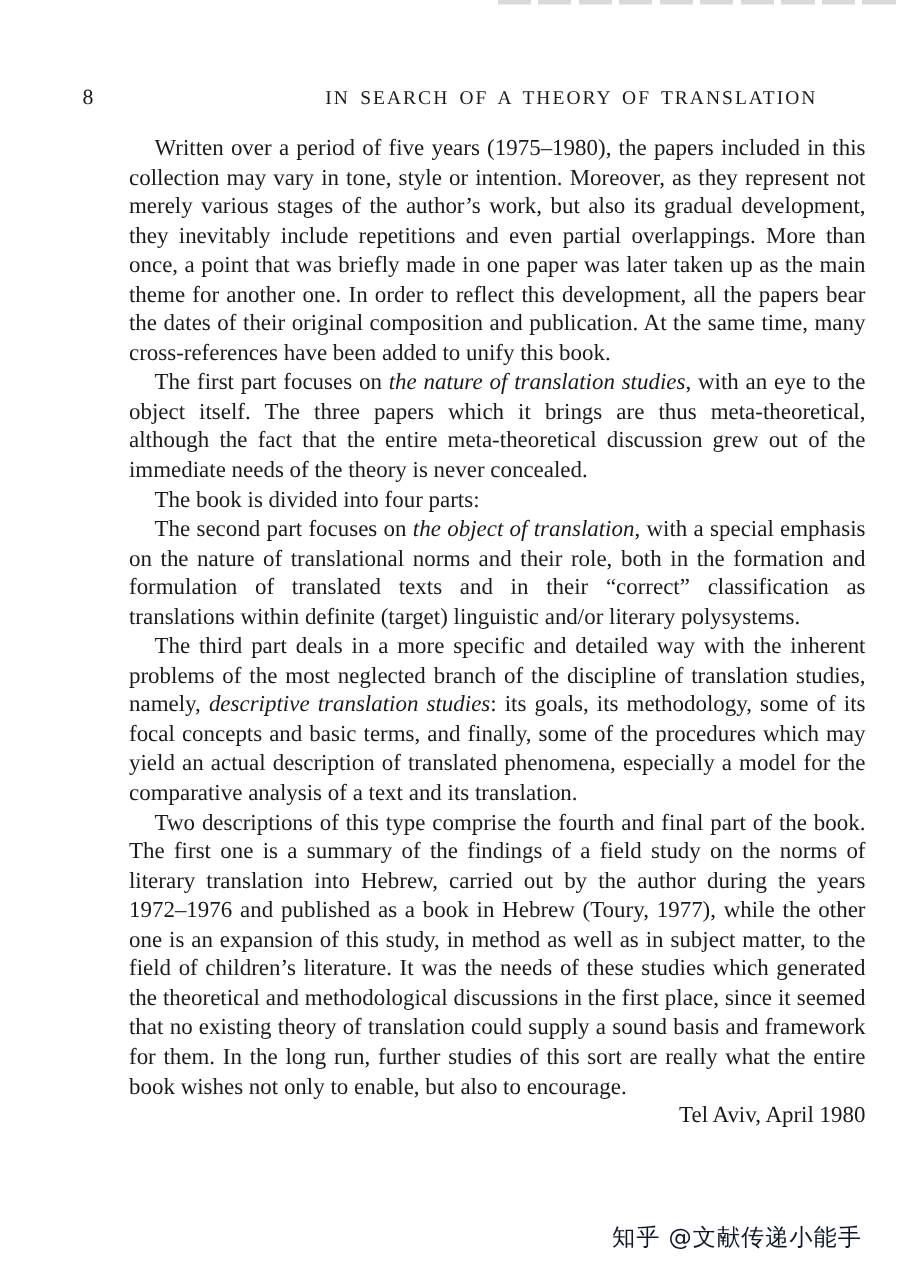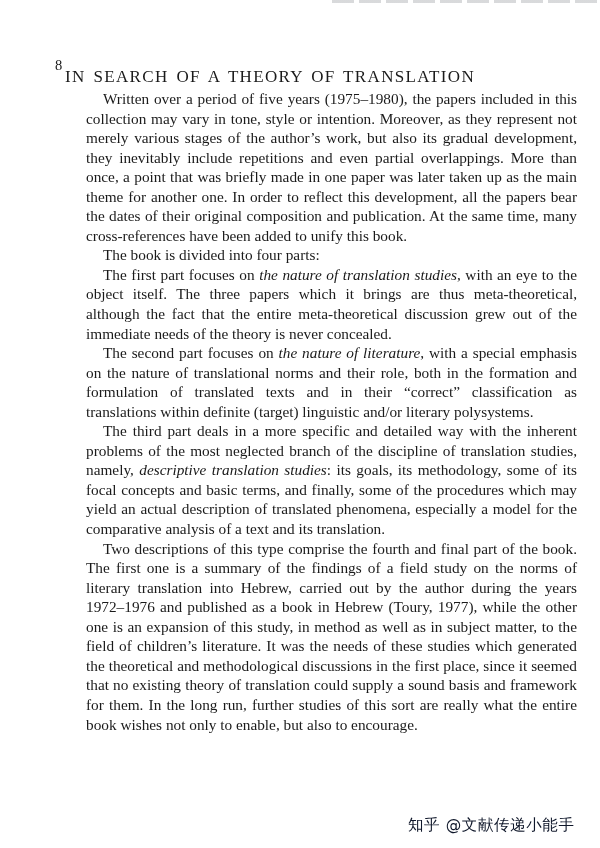--- a/index.html
+++ b/index.html
@@ -51,23 +51,23 @@
     left: 0px;
     top: 0px;
     font-size: 14.5px;
     line-height: 20px;
     letter-spacing: 0.2px;
   }
   .head-title {
     position: absolute;
     left: 0;
     right: 0;
-    top: 12px;
-    text-align: left;
-    font-size: 17px;
+    top: 0px;
+    text-align: right;
+    font-size: 13px;
     line-height: 20px;
     letter-spacing: 1.35px;
     word-spacing: 2.2px;
     padding-left: 10px;
   }
 
   
   .textblock {
     position: absolute;
     left: 55px;
@@ -124,22 +124,23 @@
 
   <div class="scan-edge"></div>
 
   <div class="running-head">
     <span class="folio">8</span>
     <span class="head-title">IN SEARCH OF A THEORY OF TRANSLATION</span>
   </div>
 
   <div class="textblock">
     <p>Written over a period of five years (1975–1980), the papers included in this collection may vary in tone, style or intention. Moreover, as they represent not merely various stages of the author’s work, but also its gradual development, they inevitably include repetitions and even partial overlappings. More than once, a point that was briefly made in one paper was later taken up as the main theme for another one. In order to reflect this development, all the papers bear the dates of their original composition and publication. At the same time, many cross-references have been added to unify this book.</p>
+    <p>The first part focuses on <em>the nature of translation studies</em>, with an eye to the object itself. The three papers which it brings are thus meta-theoretical, although the fact that the entire meta-theoretical discussion grew out of the immediate needs of the theory is never concealed.</p>
     <p>The book is divided into four parts:</p>
-    <p>The first part focuses on <em>the nature of translation studies</em>, with an eye to the object itself. The three papers which it brings are thus meta-theoretical, although the fact that the entire meta-theoretical discussion grew out of the immediate needs of the theory is never concealed.</p>
-    <p>The second part focuses on <em>the nature of literature</em>, with a special emphasis on the nature of translational norms and their role, both in the formation and formulation of translated texts and in their “correct” classification as translations within definite (target) linguistic and/or literary polysystems.</p>
+    <p>The second part focuses on <em>the object of translation</em>, with a special emphasis on the nature of translational norms and their role, both in the formation and formulation of translated texts and in their “correct” classification as translations within definite (target) linguistic and/or literary polysystems.</p>
     <p>The third part deals in a more specific and detailed way with the inherent problems of the most neglected branch of the discipline of translation studies, namely, <em>descriptive translation studies</em>: its goals, its methodology, some of its focal concepts and basic terms, and finally, some of the procedures which may yield an actual description of translated phenomena, especially a model for the comparative analysis of a text and its translation.</p>
     <p>Two descriptions of this type comprise the fourth and final part of the book. The first one is a summary of the findings of a field study on the norms of literary translation into Hebrew, carried out by the author during the years 1972–1976 and published as a book in Hebrew (Toury, 1977), while the other one is an expansion of this study, in method as well as in subject matter, to the field of children’s literature. It was the needs of these studies which generated the theoretical and methodological discussions in the first place, since it seemed that no existing theory of translation could supply a sound basis and framework for them. In the long run, further studies of this sort are really what the entire book wishes not only to enable, but also to encourage.</p>
+    <p class="sig">Tel Aviv, April 1980</p>
   </div>
 
   <div class="watermark">知乎 @文献传递小能手</div>
 
 </div>
 
 </body></html>

